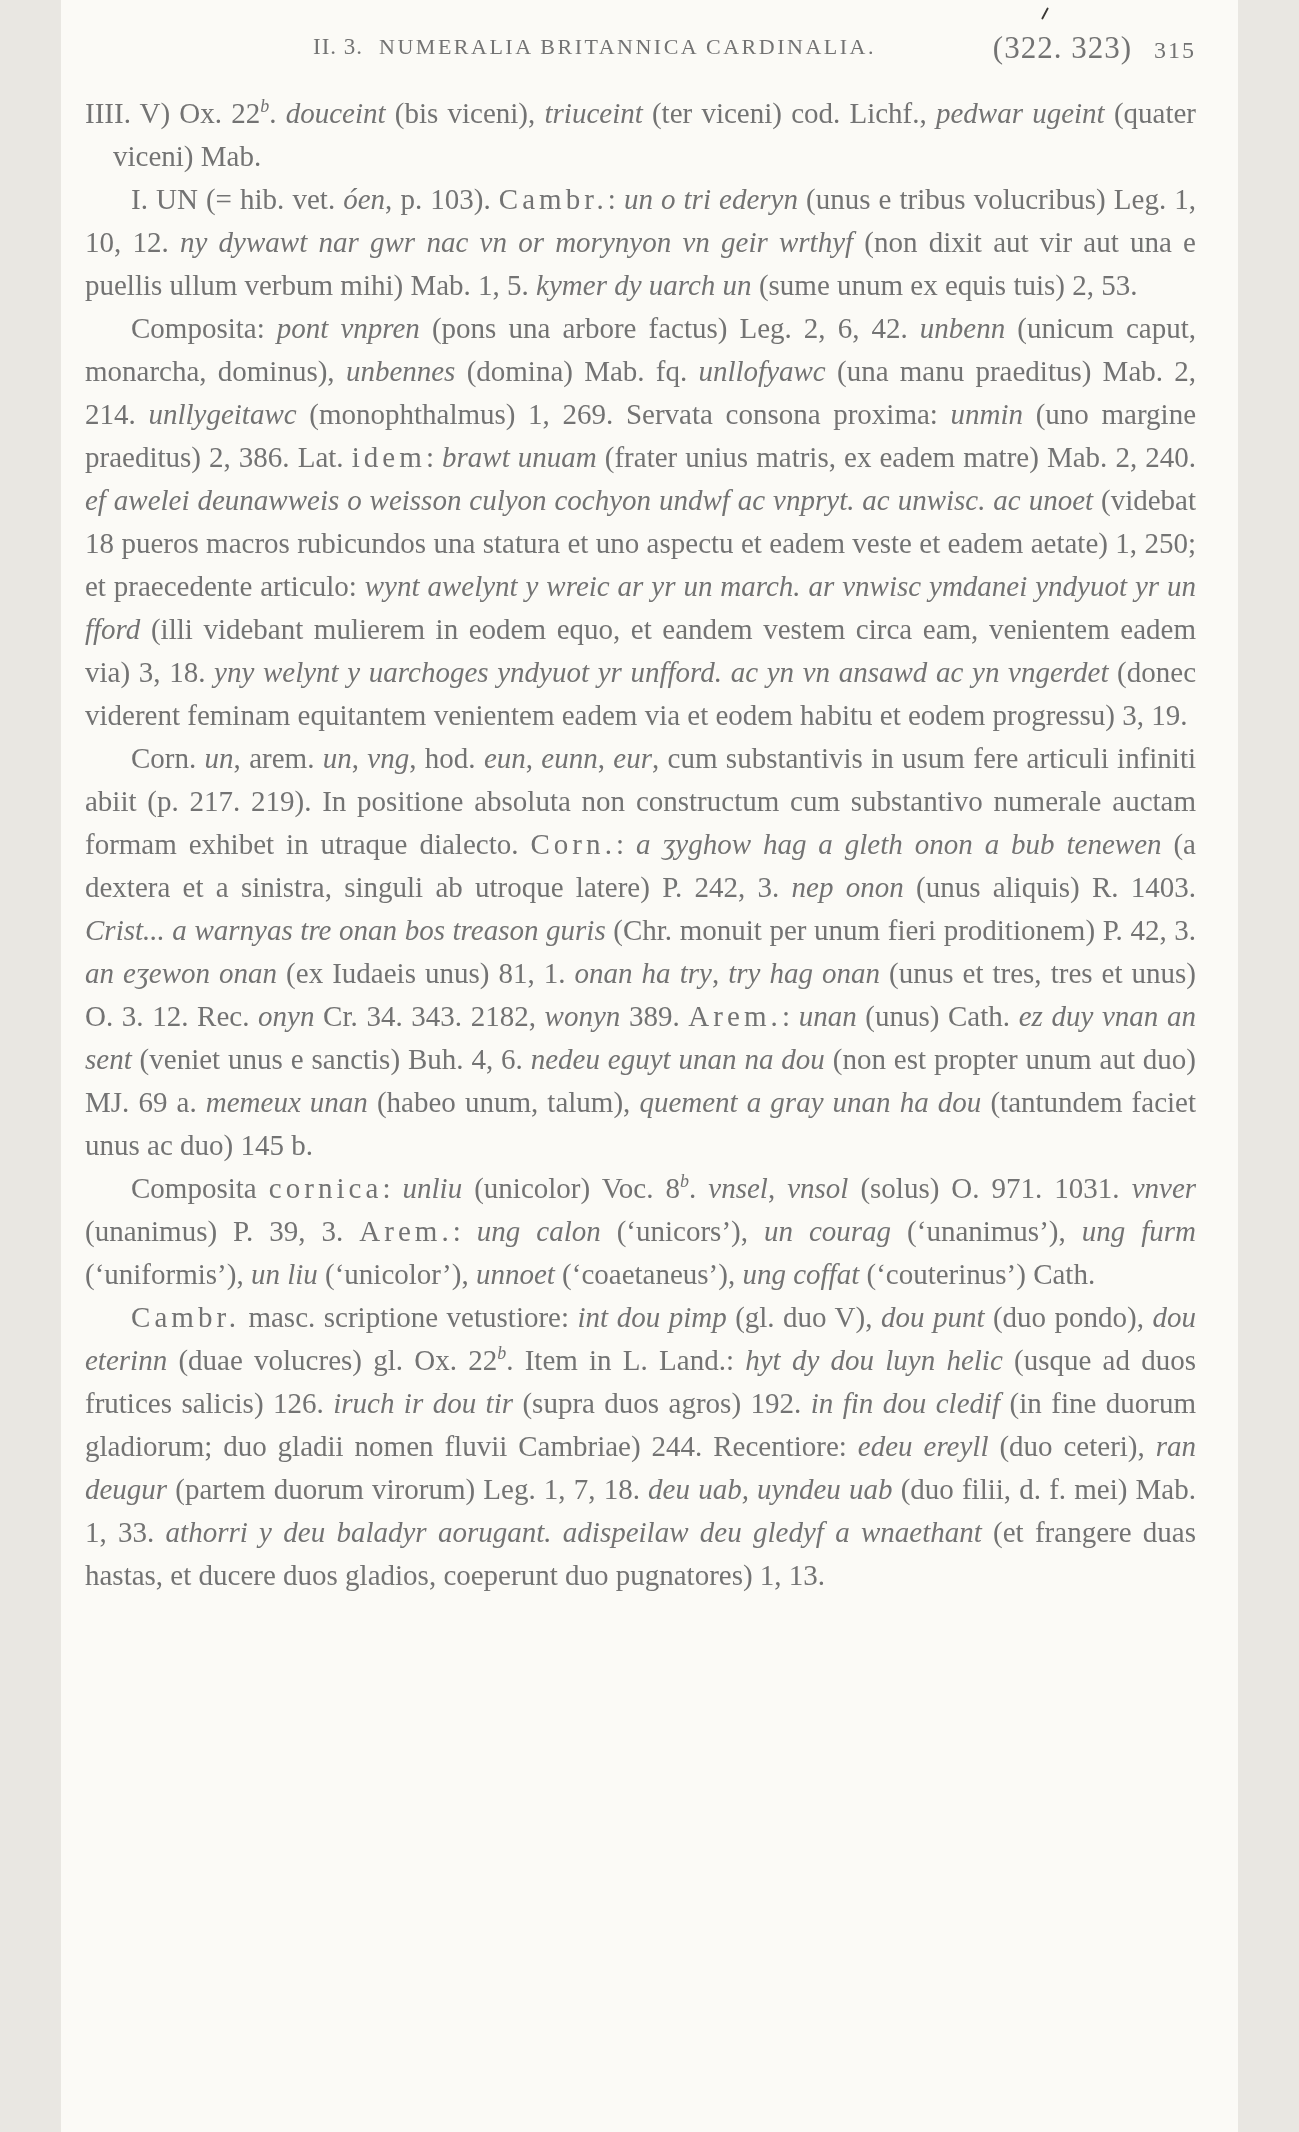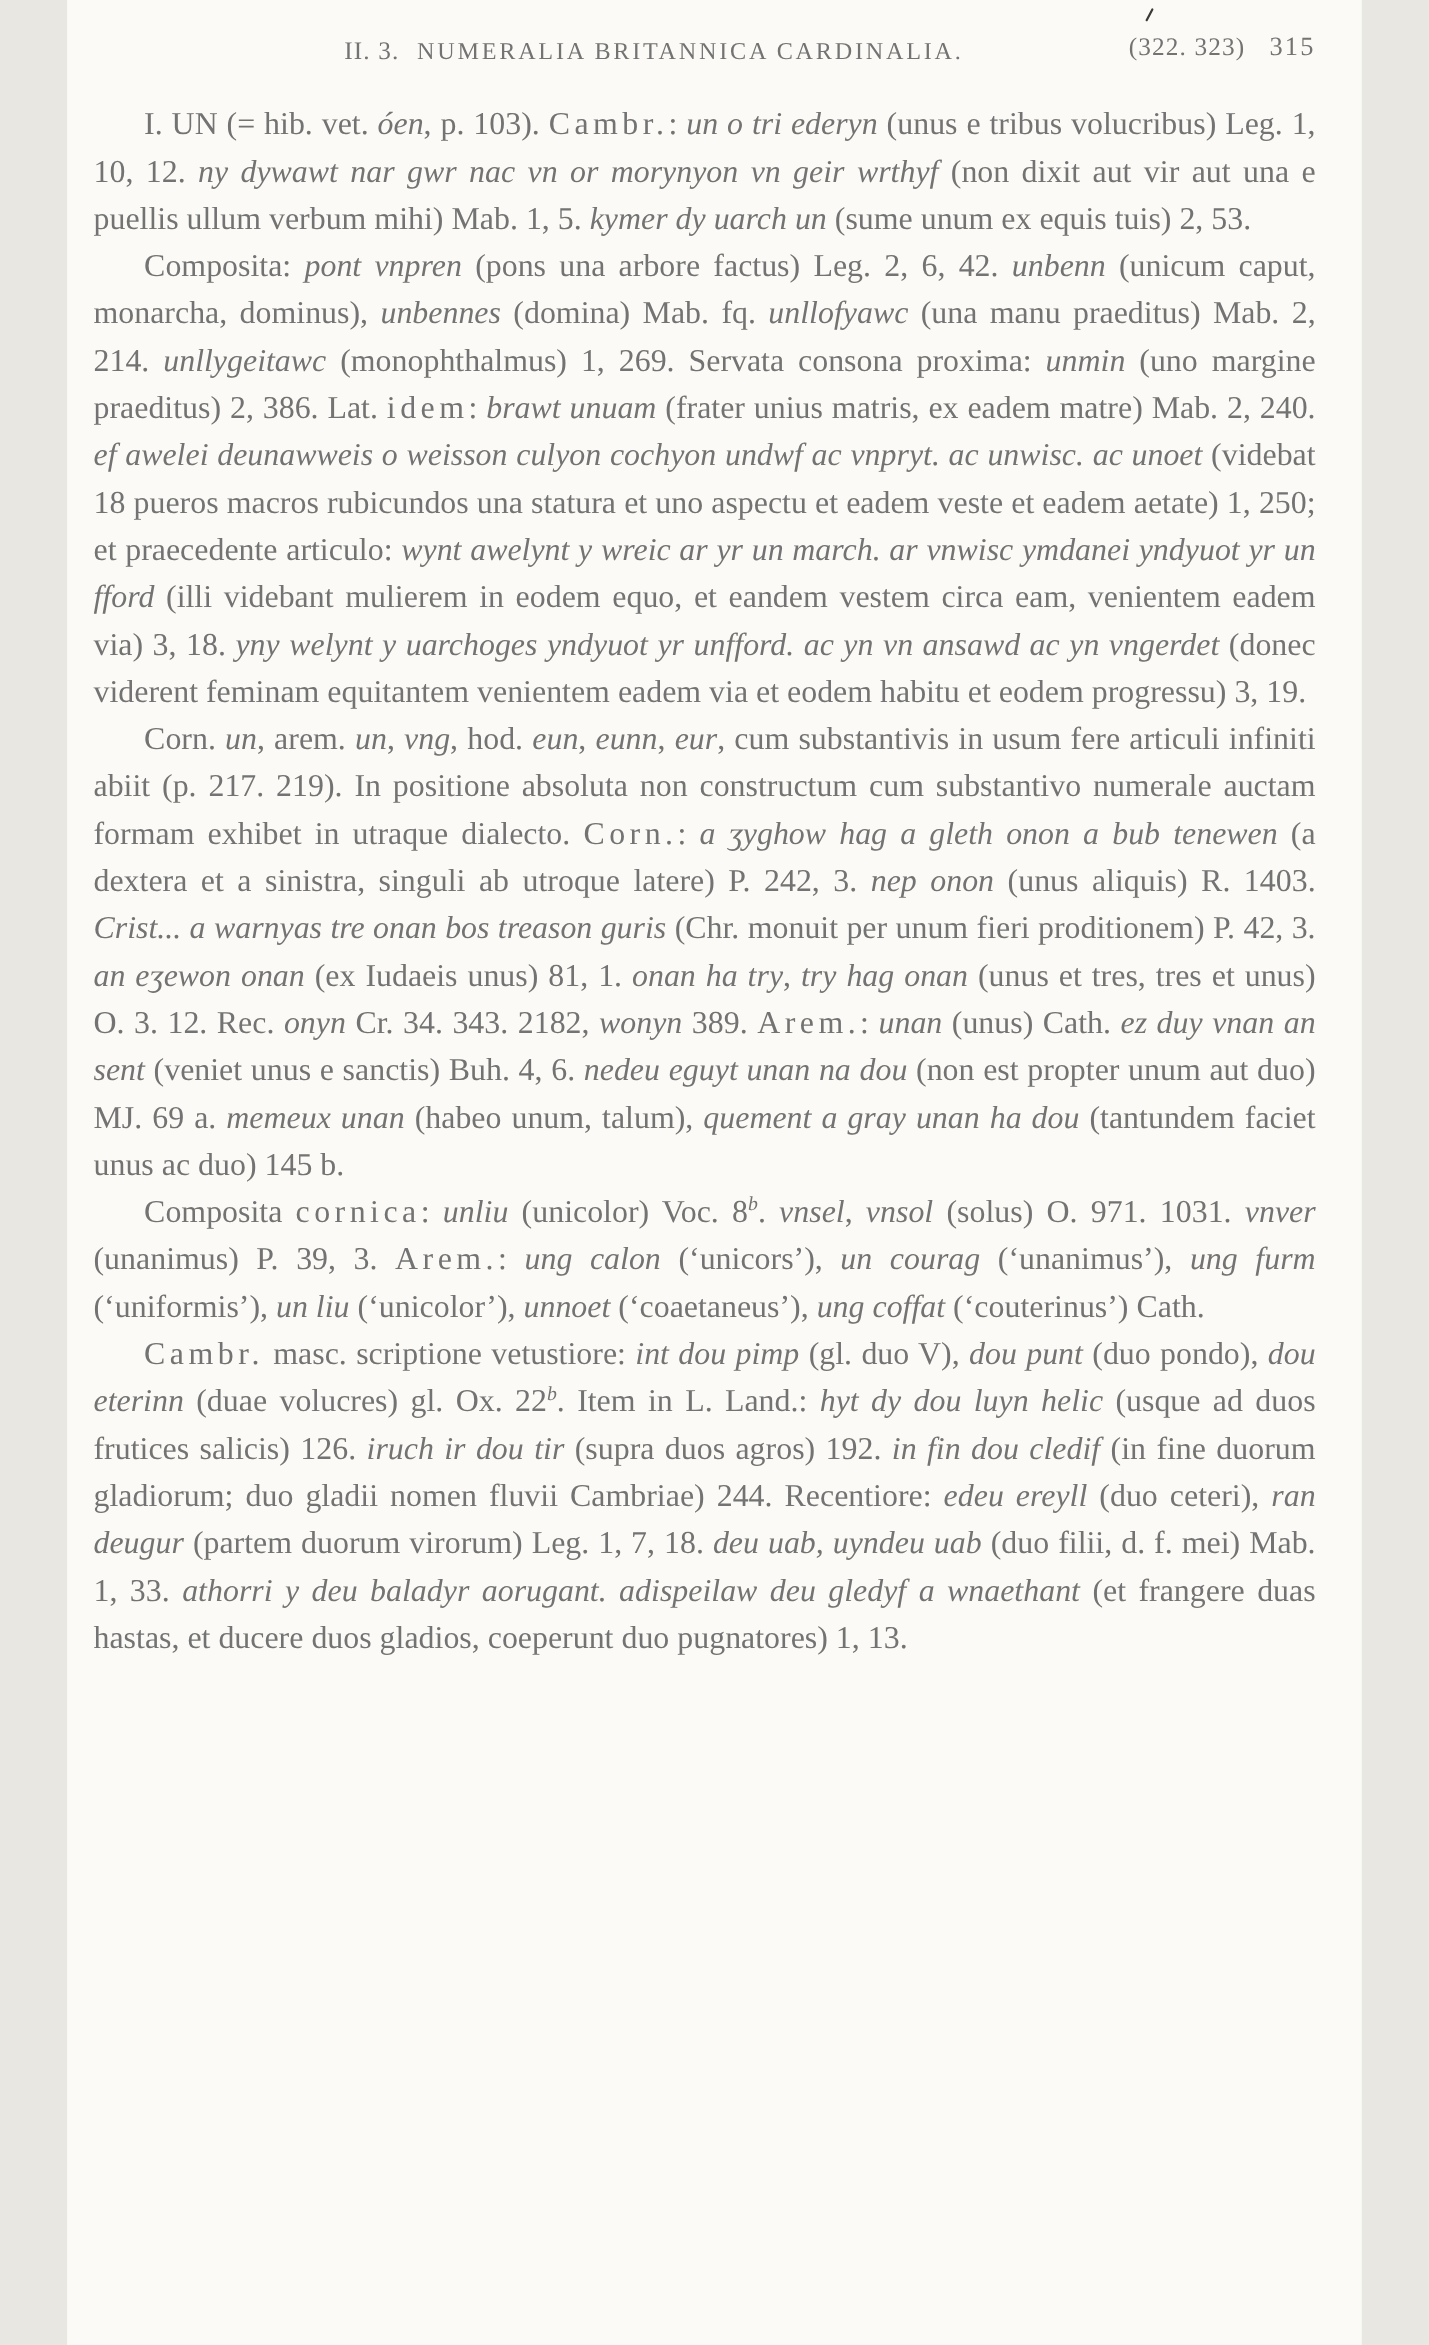--- a/index.html
+++ b/index.html
@@ -19,21 +19,21 @@
     position: relative;
     height: 40px;
     margin-bottom: 22px;
     font-size: 23px;
     white-space: nowrap;
   }
   .hdr-center { position: absolute; left: 228px; top: 4px; }
   .hdr-section { margin-right: 16px; letter-spacing: 1px; }
   .hdr-title { letter-spacing: 2.5px; font-size: 22px; }
   .hdr-right { position: absolute; right: 0; top: 0; }
-  .hdr-ref { font-size: 23px; letter-spacing: 1px; }
+  .hdr-ref { font-size: 31px; letter-spacing: 1px; }
   .hdr-pagenum { font-weight: normal; font-size: 24px; margin-left: 22px; letter-spacing: 2px; }
   .body-text { }
   .para {
     margin: 0;
     font-size: 29px;
     line-height: 43px;
     text-align: justify;
   }
   .para.indent { text-indent: 46px; }
   .para.hang { padding-left: 28px; text-indent: -28px; }
@@ -61,19 +61,20 @@
   <div class="header">
     <span class="hdr-center">
       <span class="hdr-section">II. 3.</span><span class="hdr-title">NUMERALIA BRITANNICA CARDINALIA.</span>
     </span>
     <span class="hdr-right">
       <span class="hdr-ref">(322. 323)</span><span class="hdr-pagenum">315</span>
     </span>
   </div>
 
   <div class="body-text">
+      <p class="para hang"><span>IIII. V) Ox. 22</span><sup class="sup-run">b</sup><span>. </span><i>douceint</i><span> (bis viceni), </span><i>triuceint</i><span> (ter viceni) cod. Lichf., </span><i>pedwar ugeint</i><span> (quater viceni) Mab.</span></p>
       <p class="para indent"><span>I. UN (= hib. vet. </span><i>óen</i><span>, p. 103). </span><span class="spaced">Cambr.</span><span>: </span><i>un o tri ederyn</i><span> (unus e tribus volucribus) Leg. 1, 10, 12. </span><i>ny dywawt nar gwr nac vn or morynyon vn geir wrthyf</i><span> (non dixit aut vir aut una e puellis ullum verbum mihi) Mab. 1, 5. </span><i>kymer dy uarch un</i><span> (sume unum ex equis tuis) 2, 53.</span></p>
       <p class="para indent"><span>Composita: </span><i>pont vnpren</i><span> (pons una arbore factus) Leg. 2, 6, 42. </span><i>unbenn</i><span> (unicum caput, monarcha, dominus), </span><i>unbennes</i><span> (domina) Mab. fq. </span><i>unllofyawc</i><span> (una manu praeditus) Mab. 2, 214. </span><i>unllygeitawc</i><span> (monophthalmus) 1, 269. Servata consona proxima: </span><i>unmin</i><span> (uno margine praeditus) 2, 386. Lat. </span><span class="spaced">idem</span><span>: </span><i>brawt unuam</i><span> (frater unius matris, ex eadem matre) Mab. 2, 240. </span><i>ef awelei deunawweis o weisson culyon cochyon undwf ac vnpryt. ac unwisc. ac unoet</i><span> (videbat 18 pueros macros rubicundos una statura et uno aspectu et eadem veste et eadem aetate) 1, 250; et praecedente articulo: </span><i>wynt awelynt y wreic ar yr un march. ar vnwisc ymdanei yndyuot yr un fford</i><span> (illi videbant mulierem in eodem equo, et eandem vestem circa eam, venientem eadem via) 3, 18. </span><i>yny welynt y uarchoges yndyuot yr unfford. ac yn vn ansawd ac yn vngerdet</i><span> (donec viderent feminam equitantem venientem eadem via et eodem habitu et eodem progressu) 3, 19.</span></p>
       <p class="para indent"><span>Corn. </span><i>un</i><span>, arem. </span><i>un</i><span>, </span><i>vng</i><span>, hod. </span><i>eun</i><span>, </span><i>eunn</i><span>, </span><i>eur</i><span>, cum substantivis in usum fere articuli infiniti abiit (p. 217. 219). In positione absoluta non constructum cum substantivo numerale auctam formam exhibet in utraque dialecto. </span><span class="spaced">Corn.</span><span>: </span><i>a ʒyghow hag a gleth onon a bub tenewen</i><span> (a dextera et a sinistra, singuli ab utroque latere) P. 242, 3. </span><i>nep onon</i><span> (unus aliquis) R. 1403. </span><i>Crist... a warnyas tre onan bos treason guris</i><span> (Chr. monuit per unum fieri proditionem) P. 42, 3. </span><i>an eʒewon onan</i><span> (ex Iudaeis unus) 81, 1. </span><i>onan ha try</i><span>, </span><i>try hag onan</i><span> (unus et tres, tres et unus) O. 3. 12. Rec. </span><i>onyn</i><span> Cr. 34. 343. 2182, </span><i>wonyn</i><span> 389. </span><span class="spaced">Arem.</span><span>: </span><i>unan</i><span> (unus) Cath. </span><i>ez duy vnan an sent</i><span> (veniet unus e sanctis) Buh. 4, 6. </span><i>nedeu eguyt unan na dou</i><span> (non est propter unum aut duo) MJ. 69 a. </span><i>memeux unan</i><span> (habeo unum, talum), </span><i>quement a gray unan ha dou</i><span> (tantundem faciet unus ac duo) 145 b.</span></p>
       <p class="para indent"><span>Composita </span><span class="spaced">cornica</span><span>: </span><i>unliu</i><span> (unicolor) Voc. 8</span><sup class="sup-run">b</sup><span>. </span><i>vnsel</i><span>, </span><i>vnsol</i><span> (solus) O. 971. 1031. </span><i>vnver</i><span> (unanimus) P. 39, 3. </span><span class="spaced">Arem.</span><span>: </span><i>ung calon</i><span> (‘unicors’), </span><i>un courag</i><span> (‘unanimus’), </span><i>ung furm</i><span> (‘uniformis’), </span><i>un liu</i><span> (‘unicolor’), </span><i>unnoet</i><span> (‘coaetaneus’), </span><i>ung coffat</i><span> (‘couterinus’) Cath.</span></p>
       <p class="para indent"><span class="spaced">Cambr.</span><span> masc. scriptione vetustiore: </span><i>int dou pimp</i><span> (gl. duo V), </span><i>dou punt</i><span> (duo pondo), </span><i>dou eterinn</i><span> (duae volucres) gl. Ox. 22</span><sup class="sup-run">b</sup><span>. Item in L. Land.: </span><i>hyt dy dou luyn helic</i><span> (usque ad duos frutices salicis) 126. </span><i>iruch ir dou tir</i><span> (supra duos agros) 192. </span><i>in fin dou cledif</i><span> (in fine duorum gladiorum; duo gladii nomen fluvii Cambriae) 244. Recentiore: </span><i>edeu ereyll</i><span> (duo ceteri), </span><i>ran deugur</i><span> (partem duorum virorum) Leg. 1, 7, 18. </span><i>deu uab, uyndeu uab</i><span> (duo filii, d. f. mei) Mab. 1, 33. </span><i>athorri y deu baladyr aorugant. adispeilaw deu gledyf a wnaethant</i><span> (et frangere duas hastas, et ducere duos gladios, coeperunt duo pugnatores) 1, 13.</span></p>
     </div>
 </div>
 
 </body></html>

